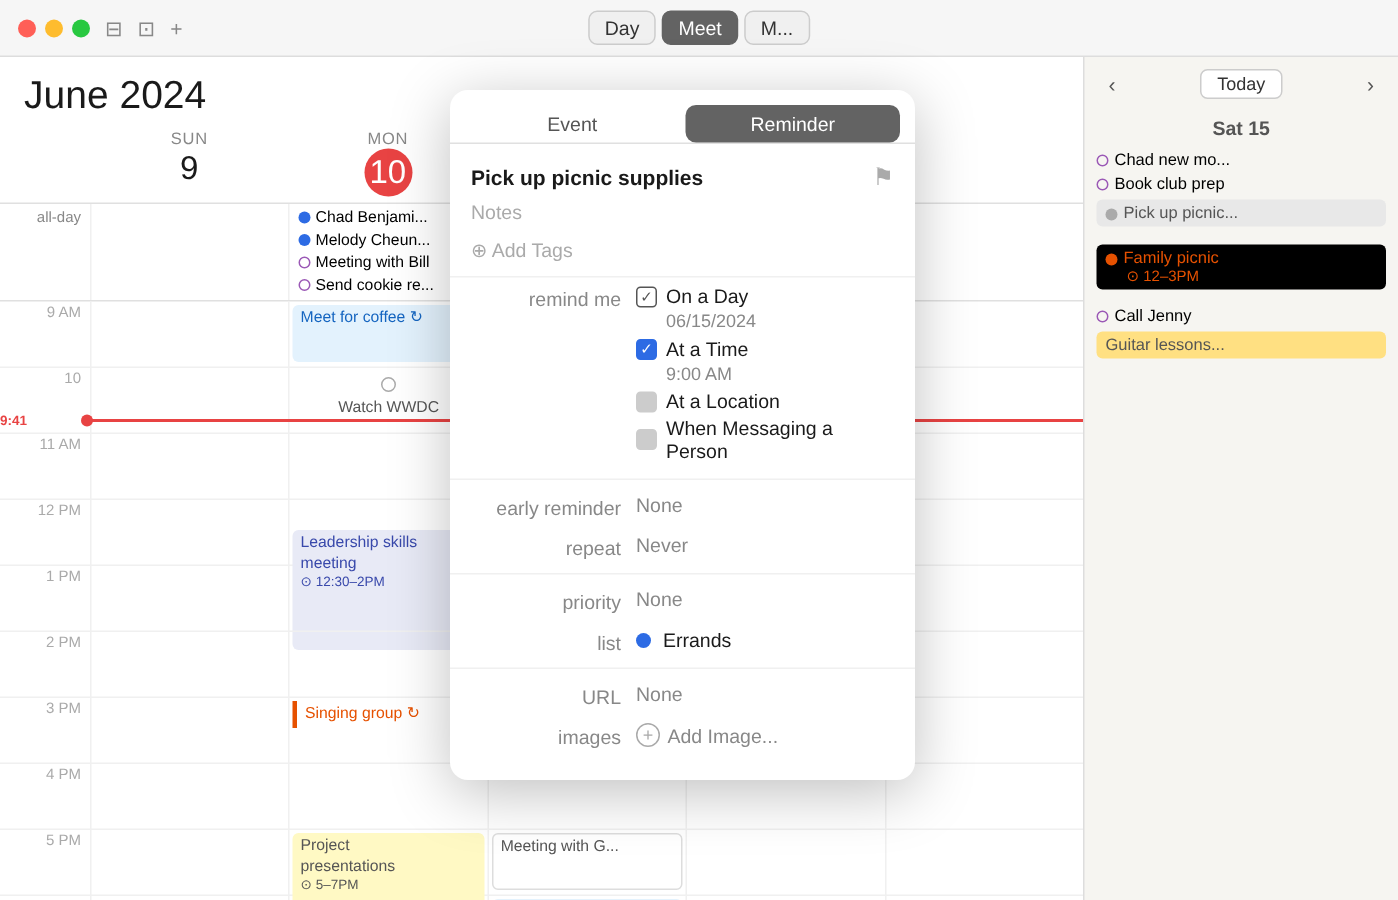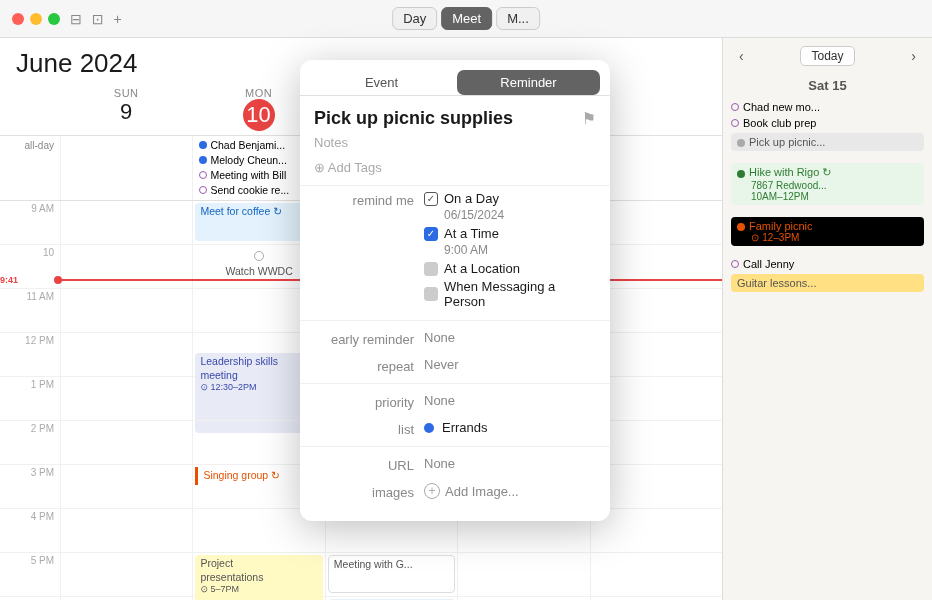--- a/index.html
+++ b/index.html
@@ -176,21 +176,21 @@
       flex: 1; text-align: center; padding: 5px 0; font-size: 13px;
       border-radius: 7px 7px 0 0; cursor: pointer; color: #555;
     }
     .popup-tab.active {
       background: #636363; color: white; border-radius: 7px;
     }
     .popup-title-row {
       display: flex; align-items: center; justify-content: space-between;
       padding: 12px 14px 4px;
     }
-    .popup-title { font-size: 18px; font-weight: 600; color: #1a1a1a; }
+    .popup-title { font-size: 14px; font-weight: 600; color: #1a1a1a; }
     .popup-flag { font-size: 16px; color: #aaa; }
     .popup-notes { font-size: 13px; color: #aaa; padding: 2px 14px 8px; }
     .popup-tags { font-size: 13px; color: #aaa; padding: 2px 14px 10px; border-bottom: 1px solid #f0f0f0; }
 
     .popup-field {
       display: grid; grid-template-columns: 110px 1fr;
       padding: 5px 14px; align-items: start; font-size: 13px;
     }
     .popup-field-label { color: #888; text-align: right; padding-right: 10px; padding-top: 2px; }
     .popup-field-value { color: #1a1a1a; }
@@ -474,28 +474,20 @@
       <div class="rs-event">
         <div class="rs-event-dot-outline" style="border-color:#9b59b6;"></div>
         <span>Book club prep</span>
       </div>
 
       <div class="rs-event-block" style="background:#e8e8e8;color:#555;display:flex;align-items:center;gap:4px;">
         <div class="rs-event-dot" style="background:#aaa;"></div>
         <span>Pick up picnic...</span>
       </div>
 
-      <div class="rs-event-block" style="background:#e8f5e9;color:#2e7d32;">
-        <div style="display:flex;align-items:center;gap:4px;margin-bottom:1px;">
-          <div class="rs-event-dot" style="background:#2e7d32;"></div>
-          <span>Hike with Rigo ↻</span>
-        </div>
-        <div style="font-size:10px;margin-left:14px;">7867 Redwood...</div>
-        <div style="font-size:10px;margin-left:14px;">10AM–12PM</div>
-      </div>
 
       <div class="rs-event-block" style="background:#000000;color:#e65100;">
         <div style="display:flex;align-items:center;gap:4px;">
           <div class="rs-event-dot" style="background:#e65100;"></div>
           <span>Family picnic</span>
         </div>
         <div style="font-size:10px;margin-left:14px;">⊙ 12–3PM</div>
       </div>
 
       <div class="rs-event">

